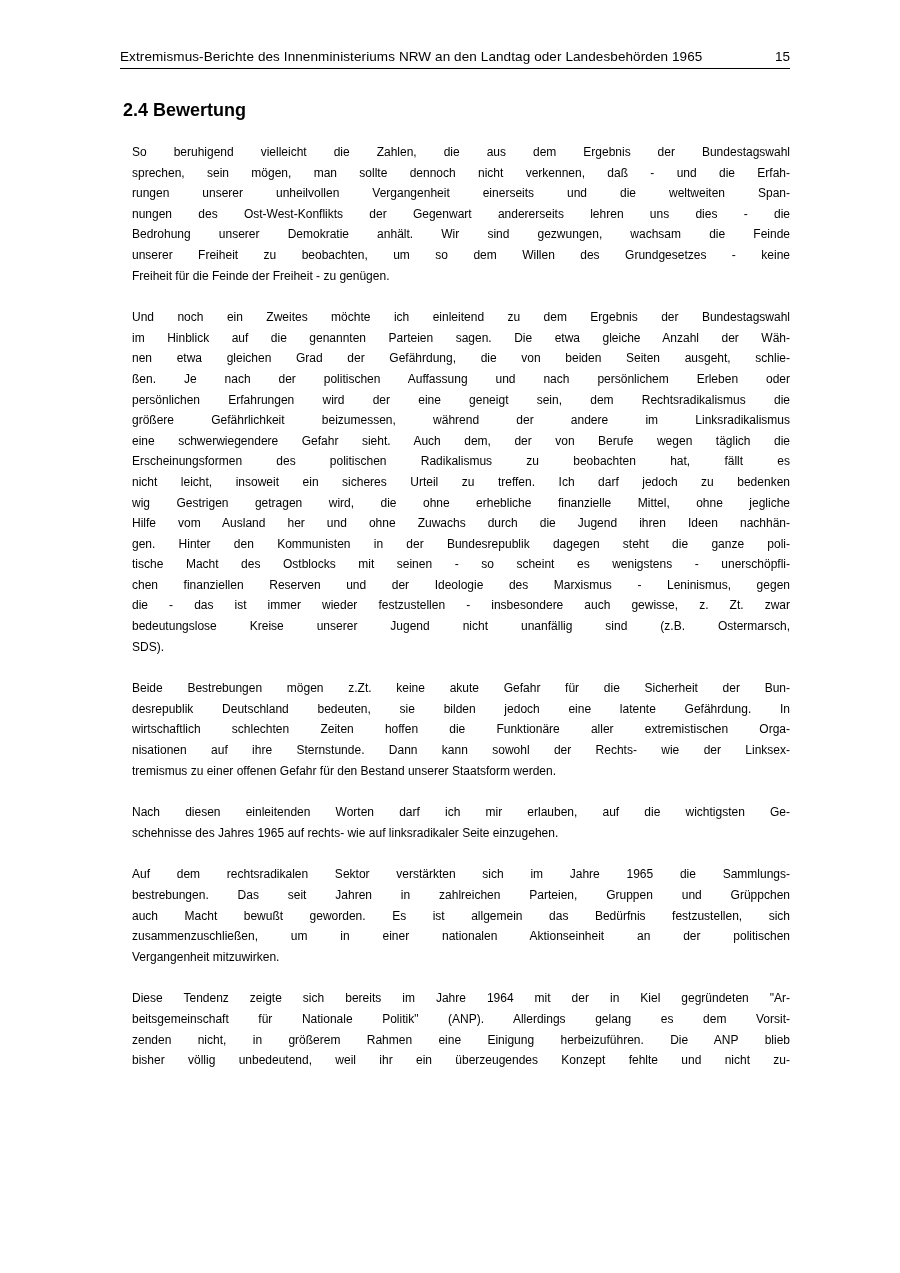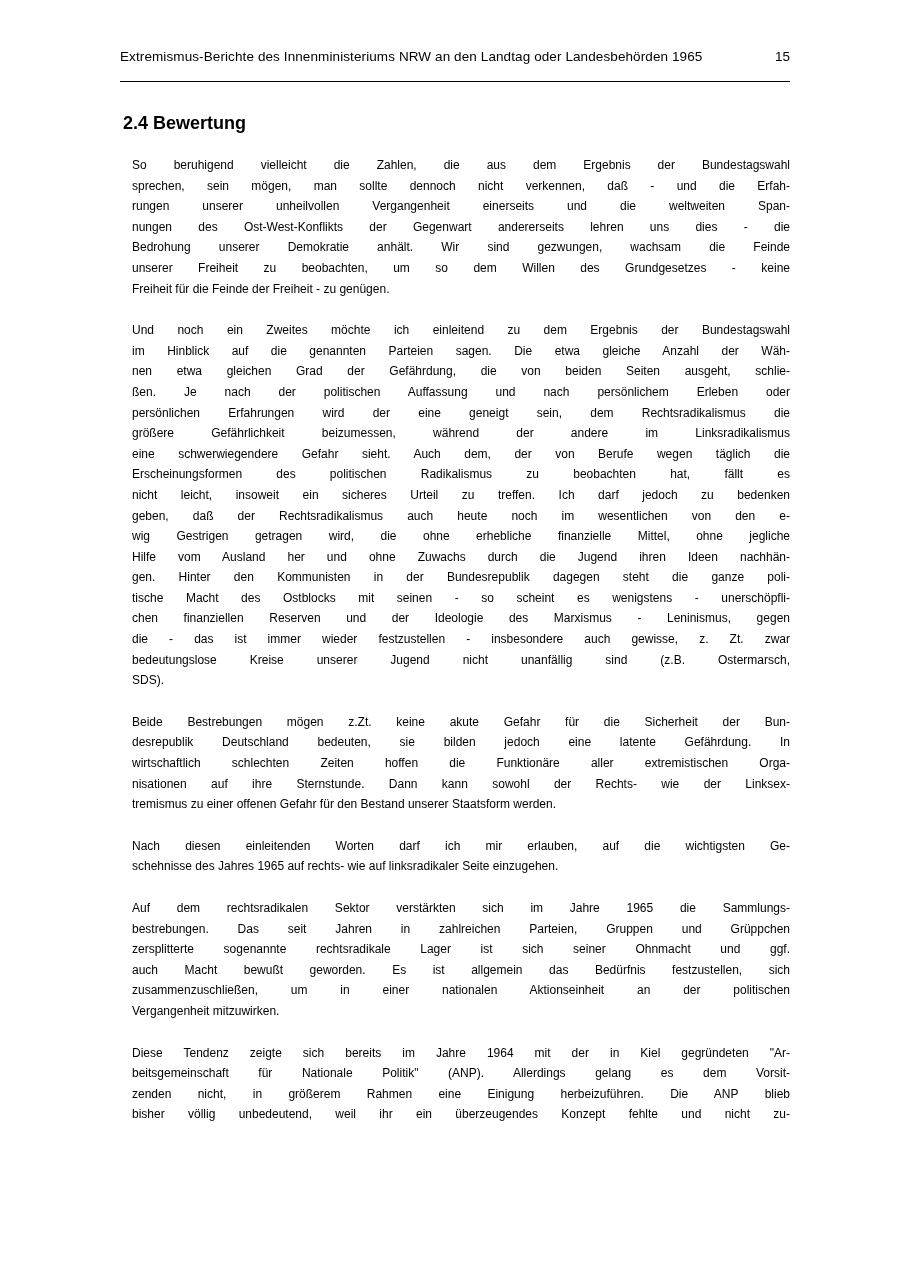--- a/index.html
+++ b/index.html
@@ -15,21 +15,21 @@
     background: #ffffff;
     color: #000000;
     padding: 48px 110px 40px 120px;
     font-family: "Liberation Sans", sans-serif;
   }
   .page-header {
     display: flex;
     justify-content: space-between;
     align-items: flex-end;
     border-bottom: 1.5px solid #000000;
-    padding-bottom: 16px;
+    padding-bottom: 3px;
     font-size: 13.5px;
     line-height: 17px;
     gap: 24px;
   }
   .running-head {
     letter-spacing: 0.1px;
   }
   .section-heading {
     font-size: 18px;
     font-weight: bold;
@@ -74,21 +74,20 @@
       <p class="paragraph">
         <span class="line">Und noch ein Zweites möchte ich einleitend zu dem Ergebnis der Bundestagswahl</span>
         <span class="line">im Hinblick auf die genannten Parteien sagen. Die etwa gleiche Anzahl der Wäh-</span>
         <span class="line">nen etwa gleichen Grad der Gefährdung, die von beiden Seiten ausgeht, schlie-</span>
         <span class="line">ßen. Je nach der politischen Auffassung und nach persönlichem Erleben oder</span>
         <span class="line">persönlichen Erfahrungen wird der eine geneigt sein, dem Rechtsradikalismus die</span>
         <span class="line">größere Gefährlichkeit beizumessen, während der andere im Linksradikalismus</span>
         <span class="line">eine schwerwiegendere Gefahr sieht. Auch dem, der von Berufe wegen täglich die</span>
         <span class="line">Erscheinungsformen des politischen Radikalismus zu beobachten hat, fällt es</span>
         <span class="line">nicht leicht, insoweit ein sicheres Urteil zu treffen. Ich darf jedoch zu bedenken</span>
-        <span class="line">geben, daß der Rechtsradikalismus auch heute noch im wesentlichen von den e-</span>
         <span class="line">wig Gestrigen getragen wird, die ohne erhebliche finanzielle Mittel, ohne jegliche</span>
         <span class="line">Hilfe vom Ausland her und ohne Zuwachs durch die Jugend ihren Ideen nachhän-</span>
         <span class="line">gen. Hinter den Kommunisten in der Bundesrepublik dagegen steht die ganze poli-</span>
         <span class="line">tische Macht des Ostblocks mit seinen - so scheint es wenigstens - unerschöpfli-</span>
         <span class="line">chen finanziellen Reserven und der Ideologie des Marxismus - Leninismus, gegen</span>
         <span class="line">die - das ist immer wieder festzustellen - insbesondere auch gewisse, z. Zt. zwar</span>
         <span class="line">bedeutungslose Kreise unserer Jugend nicht unanfällig sind (z.B. Ostermarsch,</span>
         <span class="line last">SDS).</span>
       </p>
       <p class="paragraph">
@@ -98,21 +97,20 @@
         <span class="line">nisationen auf ihre Sternstunde. Dann kann sowohl der Rechts- wie der Linksex-</span>
         <span class="line last">tremismus zu einer offenen Gefahr für den Bestand unserer Staatsform werden.</span>
       </p>
       <p class="paragraph">
         <span class="line">Nach diesen einleitenden Worten darf ich mir erlauben, auf die wichtigsten Ge-</span>
         <span class="line last">schehnisse des Jahres 1965 auf rechts- wie auf linksradikaler Seite einzugehen.</span>
       </p>
       <p class="paragraph">
         <span class="line">Auf dem rechtsradikalen Sektor verstärkten sich im Jahre 1965 die Sammlungs-</span>
         <span class="line">bestrebungen. Das seit Jahren in zahlreichen Parteien, Gruppen und Grüppchen</span>
-        <span class="line">zersplitterte sogenannte rechtsradikale Lager ist sich seiner Ohnmacht und ggf.</span>
         <span class="line">auch Macht bewußt geworden. Es ist allgemein das Bedürfnis festzustellen, sich</span>
         <span class="line">zusammenzuschließen, um in einer nationalen Aktionseinheit an der politischen</span>
         <span class="line last">Vergangenheit mitzuwirken.</span>
       </p>
       <p class="paragraph">
         <span class="line">Diese Tendenz zeigte sich bereits im Jahre 1964 mit der in Kiel gegründeten "Ar-</span>
         <span class="line">beitsgemeinschaft für Nationale Politik" (ANP). Allerdings gelang es dem Vorsit-</span>
         <span class="line">zenden nicht, in größerem Rahmen eine Einigung herbeizuführen. Die ANP blieb</span>
         <span class="line">bisher völlig unbedeutend, weil ihr ein überzeugendes Konzept fehlte und nicht zu-</span>
       </p>

